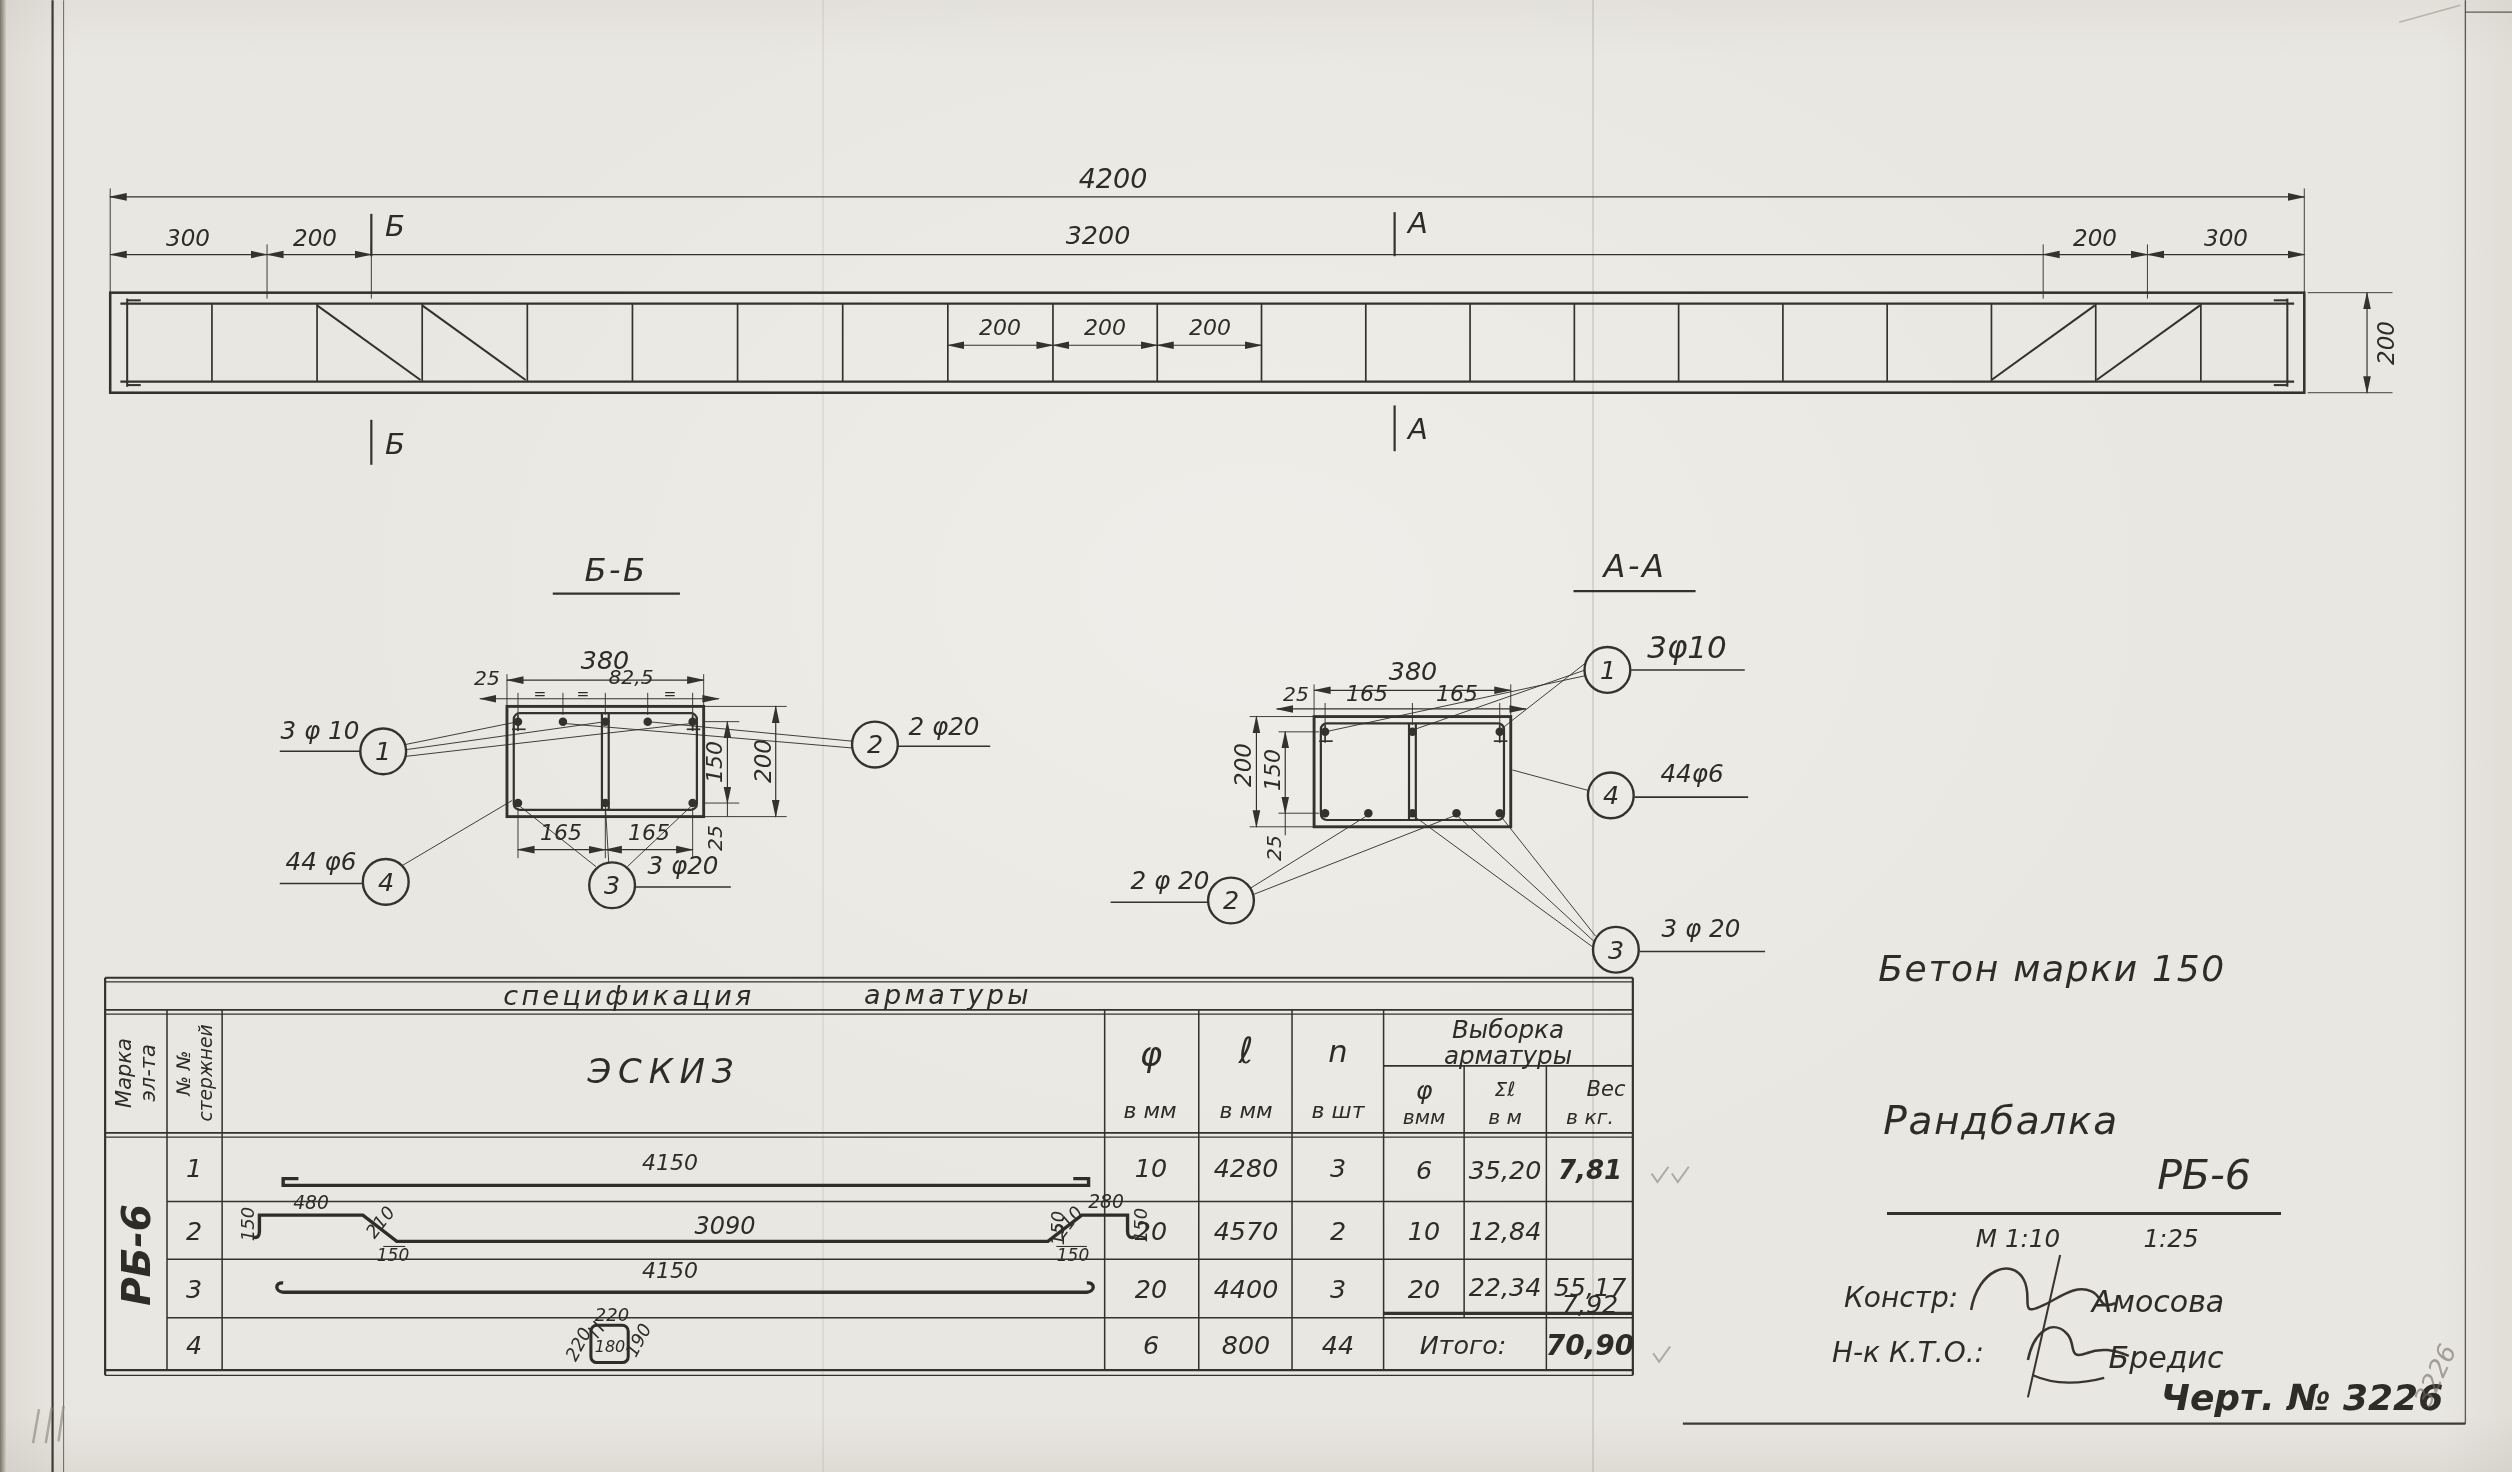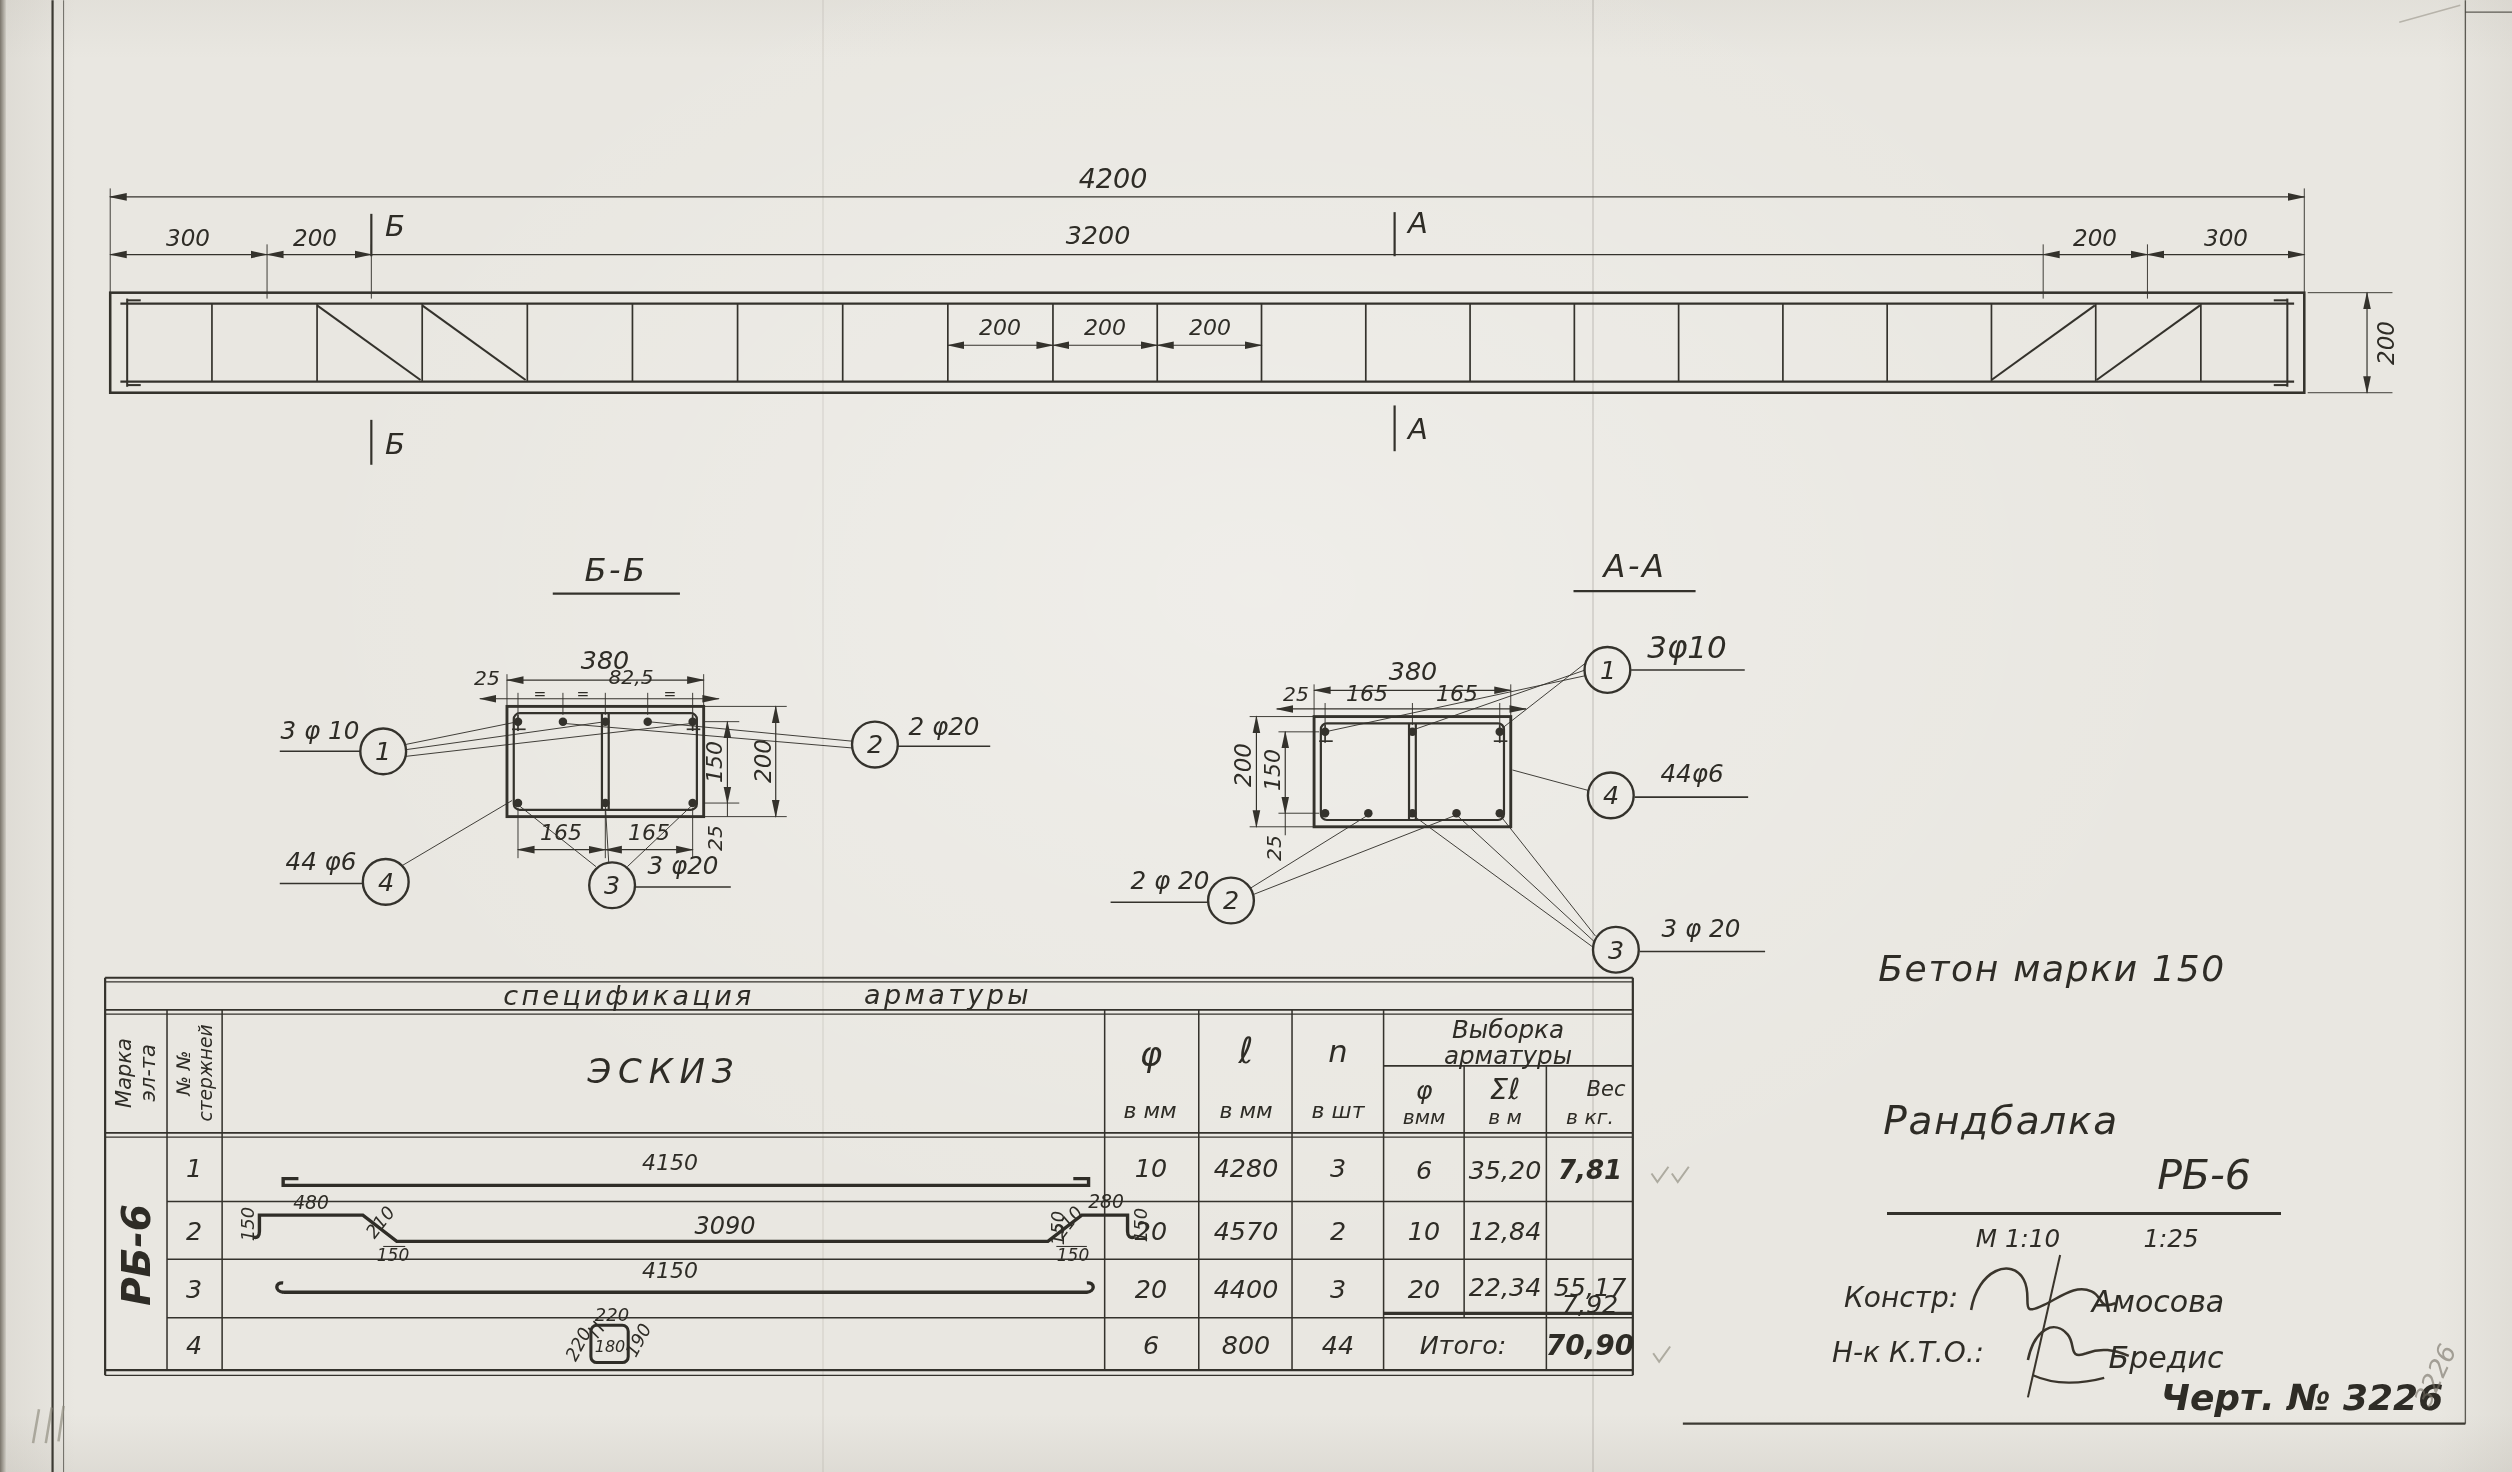--- a/index.html
+++ b/index.html
@@ -391,21 +391,21 @@
   <div class="lbl" style="left:1151px;top:1054px;font-size:34px;">φ</div>
   <div class="lbl" style="left:1150px;top:1110px;font-size:22px;">в мм</div>
   <div class="lbl" style="left:1246px;top:1050px;font-size:36px;">ℓ</div>
   <div class="lbl" style="left:1246px;top:1110px;font-size:22px;">в мм</div>
   <div class="lbl" style="left:1338px;top:1051px;font-size:30.5px;">n</div>
   <div class="lbl" style="left:1338px;top:1110px;font-size:22px;">в шт</div>
   <div class="lbl" style="left:1508px;top:1029px;font-size:24.6px;">Выборка</div>
   <div class="lbl" style="left:1508px;top:1055px;font-size:24.6px;">арматуры</div>
   <div class="lbl" style="left:1424px;top:1090px;font-size:25.4px;">φ</div>
   <div class="lbl" style="left:1424px;top:1117px;font-size:20.3px;">вмм</div>
-  <div class="lbl" style="left:1505px;top:1089px;font-size:29px;">Σℓ</div>
+  <div class="lbl" style="left:1505px;top:1089px;font-size:20px;">Σℓ</div>
   <div class="lbl" style="left:1505px;top:1117px;font-size:20.3px;">в м</div>
   <div class="lbl" style="left:1590px;top:1089px;font-size:21px;margin-left:16px;">Вес</div>
   <div class="lbl" style="left:1590px;top:1117px;font-size:20.3px;">в кг.</div>
   <div class="lbl r90" style="left:136px;top:1255px;font-size:39px;font-weight:bold;">РБ-6</div>
 
   <div class="lbl" style="left:194px;top:1168px;font-size:25.4px;">1</div>
   <div class="lbl" style="left:670px;top:1162px;font-size:22px;">4150</div>
   <div class="lbl" style="left:1151px;top:1168px;font-size:25.4px;">10</div>
   <div class="lbl" style="left:1246px;top:1168px;font-size:25.4px;">4280</div>
   <div class="lbl" style="left:1338px;top:1168px;font-size:25.4px;">3</div>

